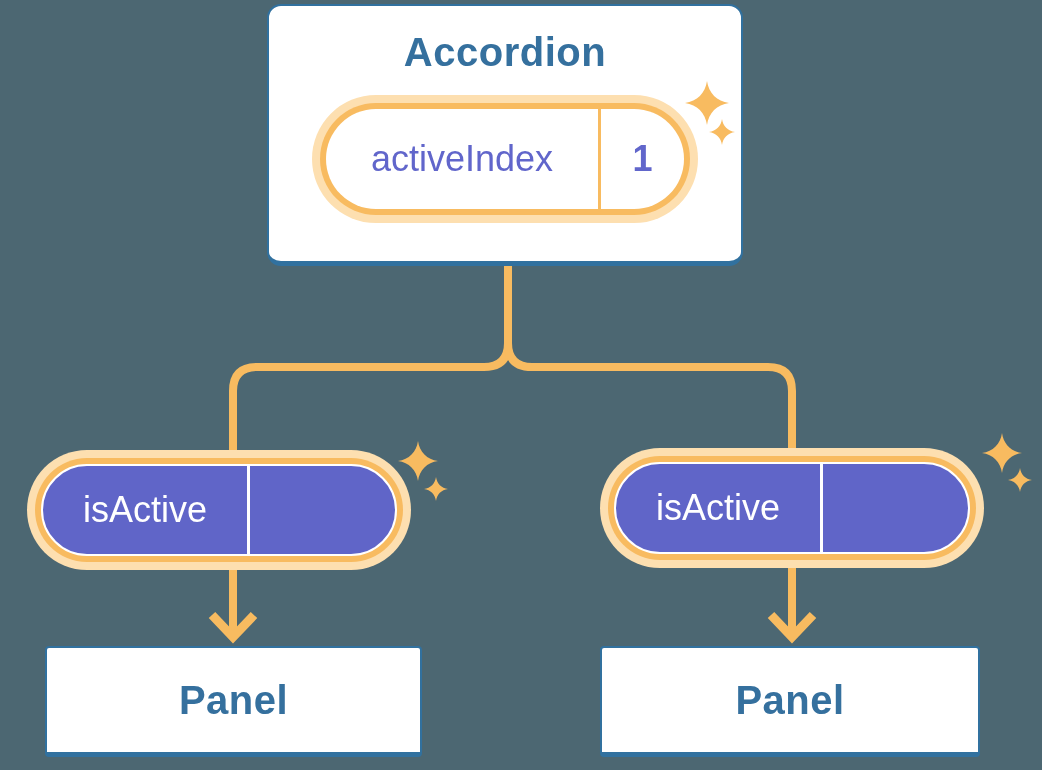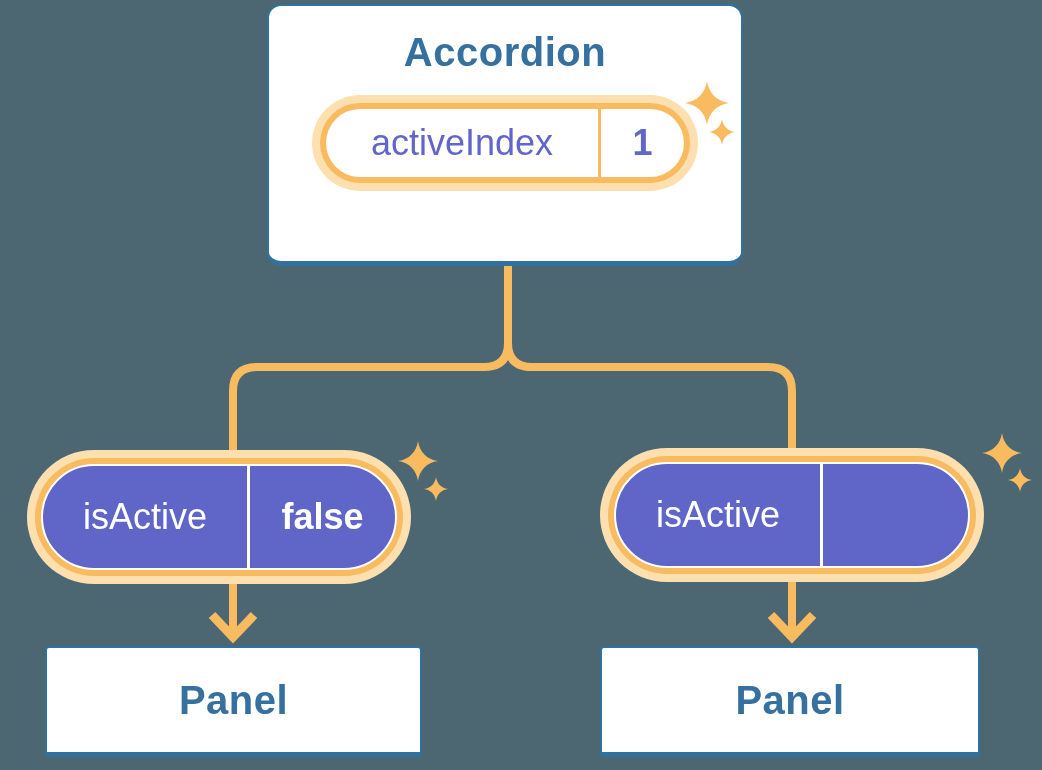--- a/index.html
+++ b/index.html
@@ -94,23 +94,23 @@
     padding: 6px;
     height: 100%;
   }
   .pill-body {
     border-radius: 999px;
     height: 100%;
     display: flex;
     align-items: stretch;
     overflow: hidden;
   }
-  .state-pill { margin-top: 20px; width: 386px; height: 96px; }
+  .state-pill { margin-top: 20px; width: 386px; height: 128px; }
   .state-pill .pill-body { background: var(--card-bg, #FFFFFF); }
-  .prop-pill { position: absolute; width: 384px; height: 134px; }
+  .prop-pill { position: absolute; width: 384px; height: 120px; }
   .prop-pill-left  { left: 27px;  top: 450px; }
   .prop-pill-right { left: 600px; top: 448px; }
   .prop-pill .pill-body {
     background: var(--purple, #6065C8);
     border: 2px solid var(--white-text, #FFFFFF);
   }
   .pill-section {
     display: flex;
     align-items: center;
     justify-content: center;
@@ -168,21 +168,20 @@
     </svg>
   <svg class="sparkle sp-acc-sm" viewBox="0 0 24 24">
       <path d="M12 0C12.9 6.6 17.4 11.1 24 12C17.4 12.9 12.9 17.4 12 24C11.1 17.4 6.6 12.9 0 12C6.6 11.1 11.1 6.6 12 0Z"></path>
     </svg>
 
   <div class="pill prop-pill prop-pill-left">
     <div class="pill-ring">
       <div class="pill-body">
         <div class="pill-section pill-name">isActive</div>
         <div class="pill-divider"></div>
-        <div class="pill-section pill-value">false</div>
       </div>
     </div>
   </div>
   <svg class="sparkle sp-l-lg" viewBox="0 0 24 24">
       <path d="M12 0C12.9 6.6 17.4 11.1 24 12C17.4 12.9 12.9 17.4 12 24C11.1 17.4 6.6 12.9 0 12C6.6 11.1 11.1 6.6 12 0Z"></path>
     </svg>
   <svg class="sparkle sp-l-sm" viewBox="0 0 24 24">
       <path d="M12 0C12.9 6.6 17.4 11.1 24 12C17.4 12.9 12.9 17.4 12 24C11.1 17.4 6.6 12.9 0 12C6.6 11.1 11.1 6.6 12 0Z"></path>
     </svg>
 

